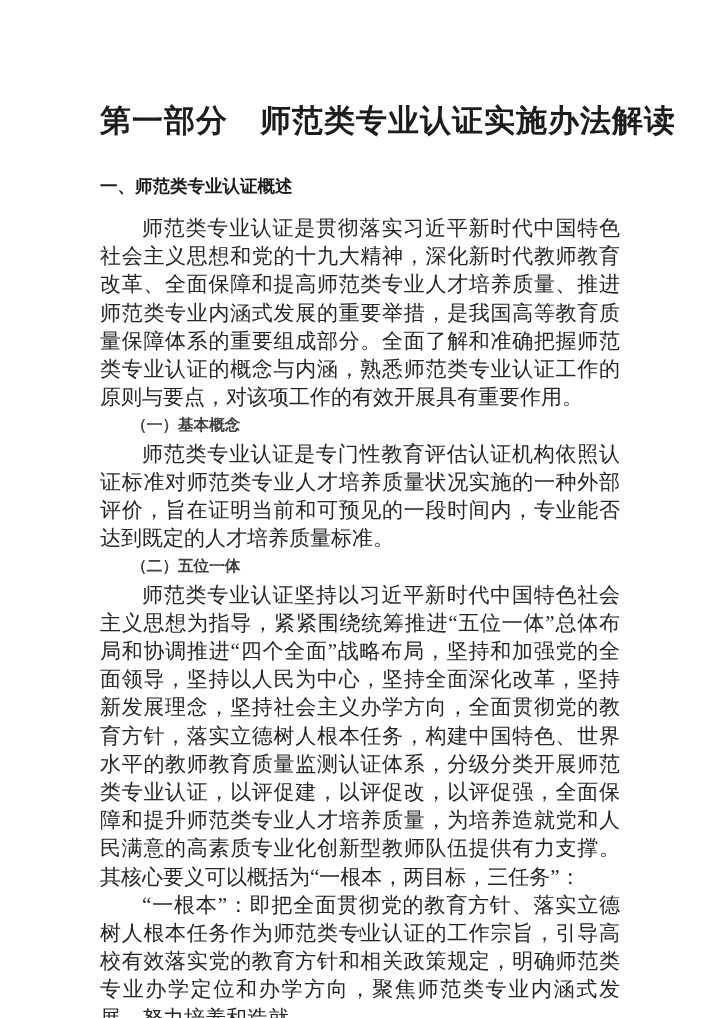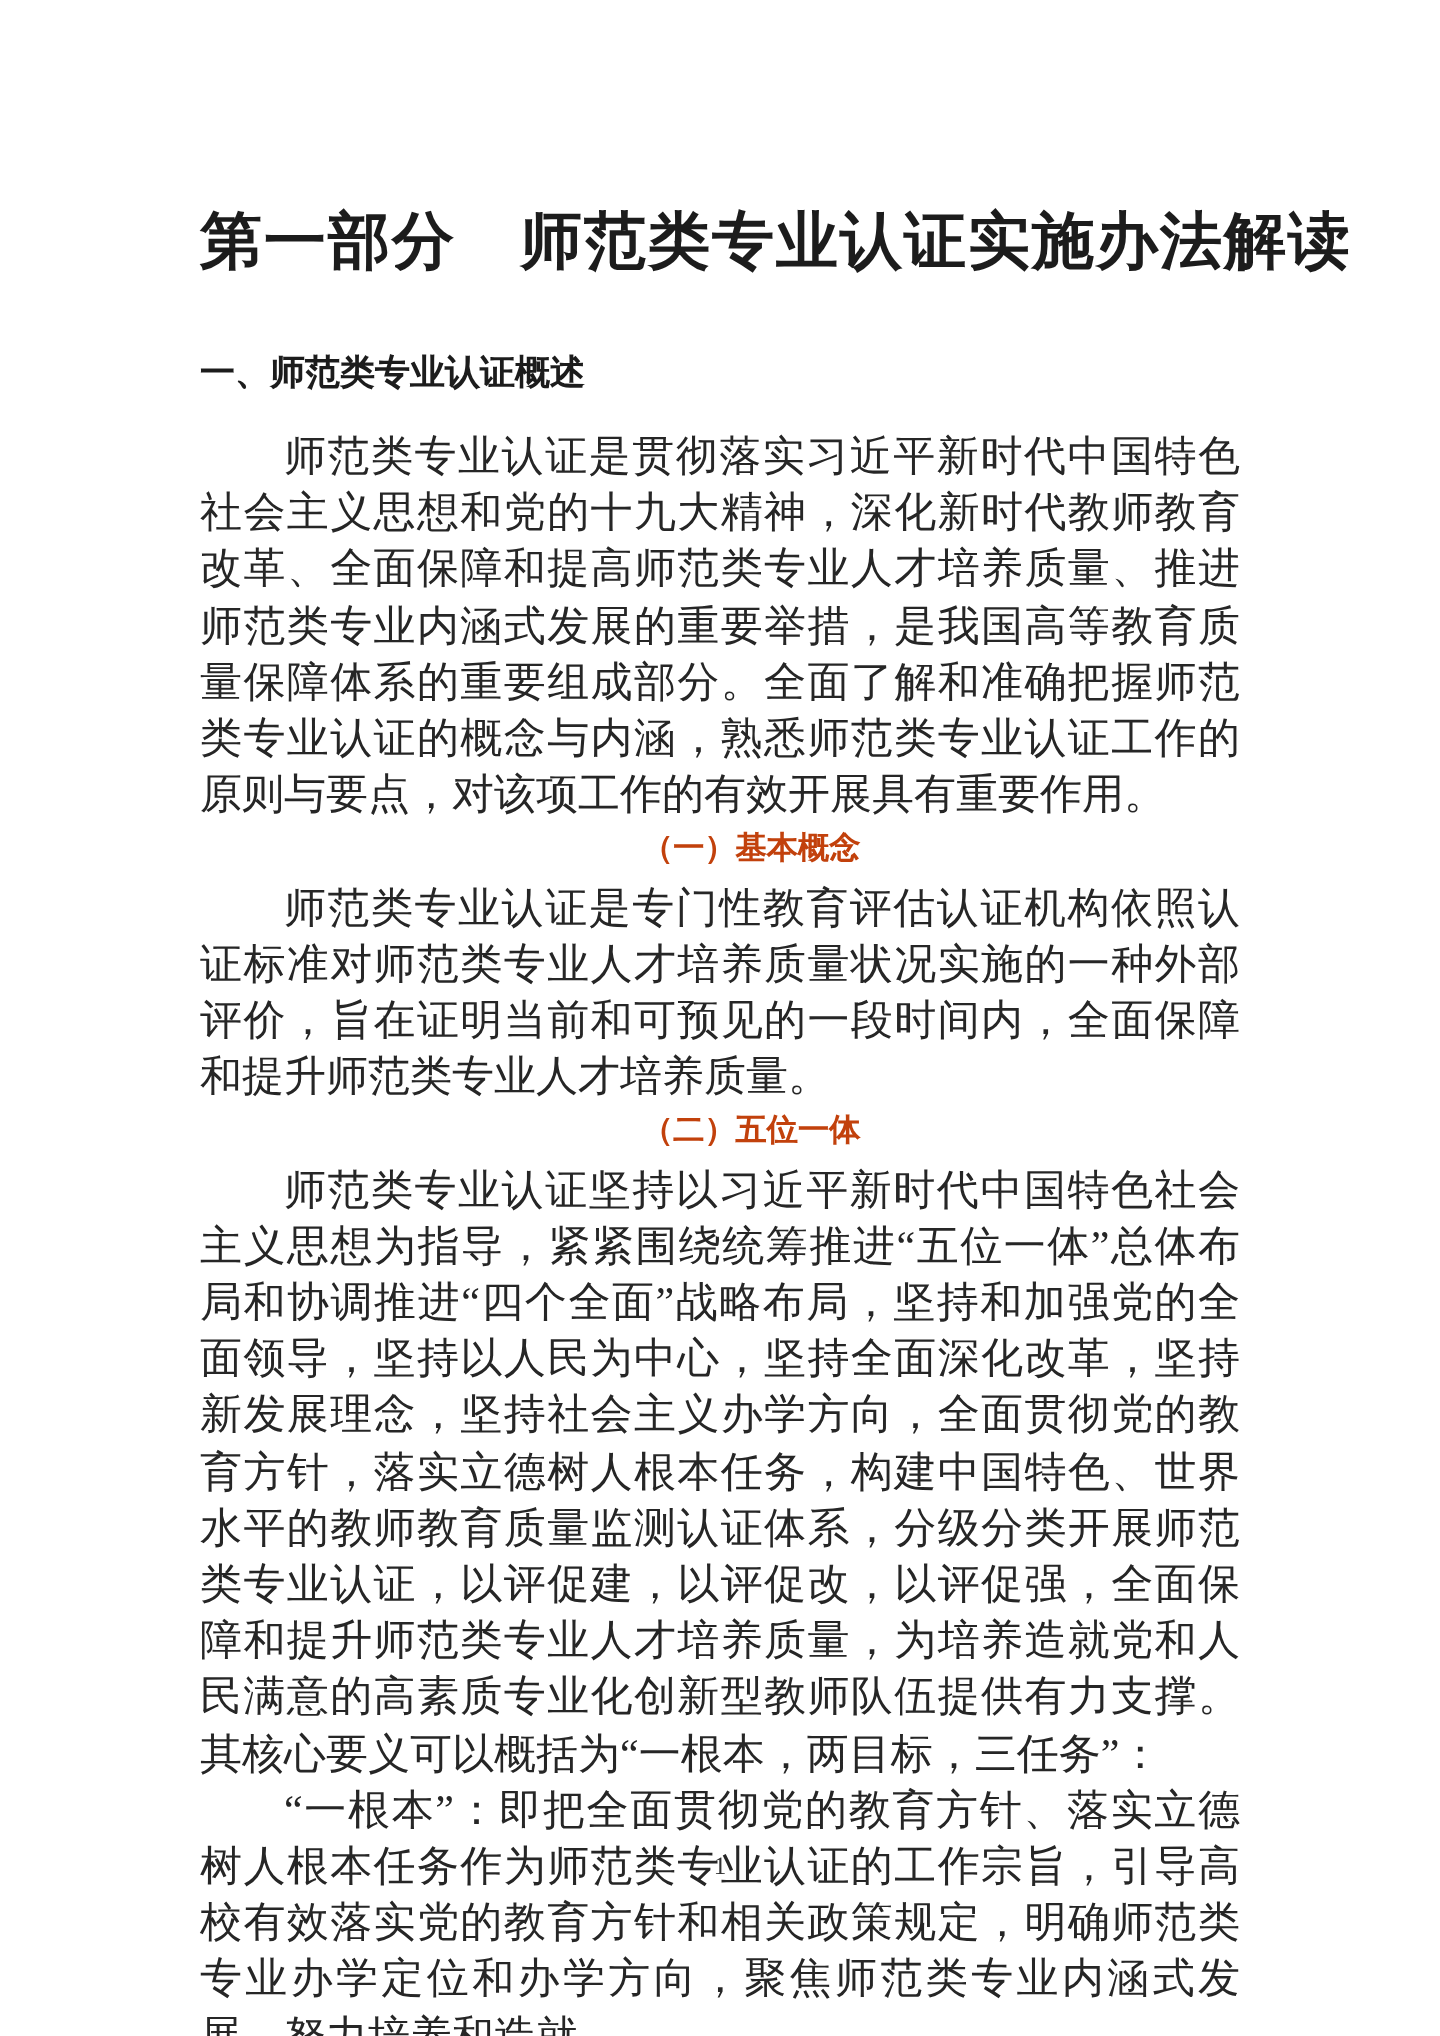--- a/index.html
+++ b/index.html
@@ -46,22 +46,21 @@
     text-justify: inter-ideograph;
     text-indent: 2em;
     color: #262626;
   }
   .subheading {
     margin: 0;
     font-size: 15.6px;
     font-weight: bold;
     line-height: 28.2px;
     text-indent: 2em;
-    color: #c2410c;
-    text-align: center;
+    color: #404040;
   }
   .page-number {
     position: absolute;
     top: 926px;
     left: 0;
     width: 100%;
     text-align: center;
     font-size: 12.5px;
     color: #333333;
   }
@@ -74,21 +73,21 @@
   <h1 class="doc-title">第一部分　师范类专业认证实施办法解读</h1>
 
   <h2 class="section-heading">一、师范类专业认证概述</h2>
 
   <div class="body-text">
 
     <p class="para">师范类专业认证是贯彻落实习近平新时代中国特色社会主义思想和党的十九大精神，深化新时代教师教育改革、全面保障和提高师范类专业人才培养质量、推进师范类专业内涵式发展的重要举措，是我国高等教育质量保障体系的重要组成部分。全面了解和准确把握师范类专业认证的概念与内涵，熟悉师范类专业认证工作的原则与要点，对该项工作的有效开展具有重要作用。</p>
 
     <h3 class="subheading">（一）基本概念</h3>
 
-    <p class="para">师范类专业认证是专门性教育评估认证机构依照认证标准对师范类专业人才培养质量状况实施的一种外部评价，旨在证明当前和可预见的一段时间内，全面保障和提升师范类专业人才培养质量。</p>
+    <p class="para">师范类专业认证是专门性教育评估认证机构依照认证标准对师范类专业人才培养质量状况实施的一种外部评价，旨在证明当前和可预见的一段时间内，专业能否达到既定的人才培养质量标准。</p>
 
 
     <h3 class="subheading">（二）五位一体</h3>
 
     <p class="para">师范类专业认证坚持以习近平新时代中国特色社会主义思想为指导，紧紧围绕统筹推进“五位一体”总体布局和协调推进“四个全面”战略布局，坚持和加强党的全面领导，坚持以人民为中心，坚持全面深化改革，坚持新发展理念，坚持社会主义办学方向，全面贯彻党的教育方针，落实立德树人根本任务，构建中国特色、世界水平的教师教育质量监测认证体系，分级分类开展师范类专业认证，以评促建，以评促改，以评促强，全面保障和提升师范类专业人才培养质量，为培养造就党和人民满意的高素质专业化创新型教师队伍提供有力支撑。其核心要义可以概括为“一根本，两目标，三任务”：</p>
 
     <p class="para">“一根本”：即把全面贯彻党的教育方针、落实立德树人根本任务作为师范类专业认证的工作宗旨，引导高校有效落实党的教育方针和相关政策规定，明确师范类专业办学定位和办学方向，聚焦师范类专业内涵式发展，努力培养和造就</p>
 
   </div>
 

